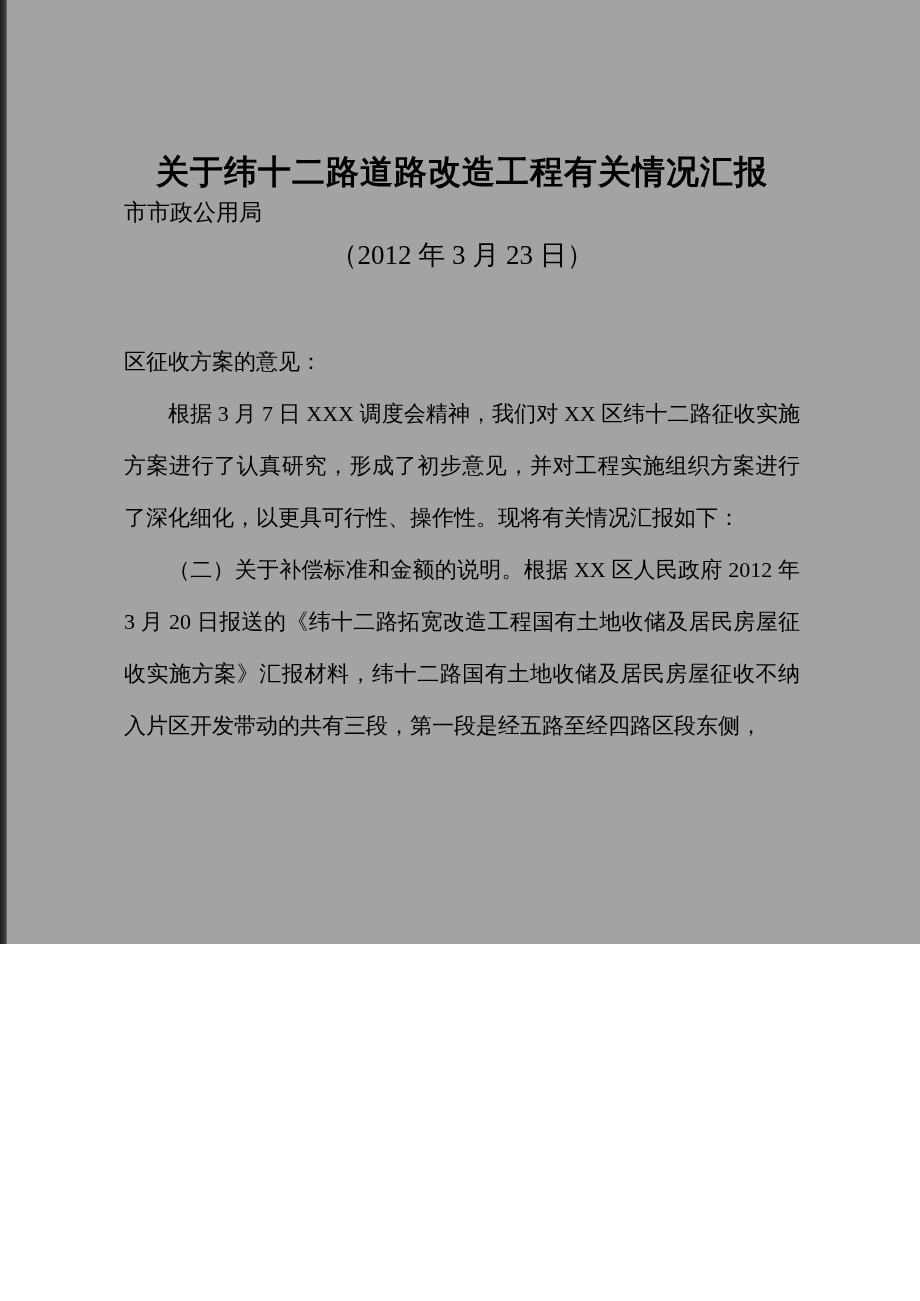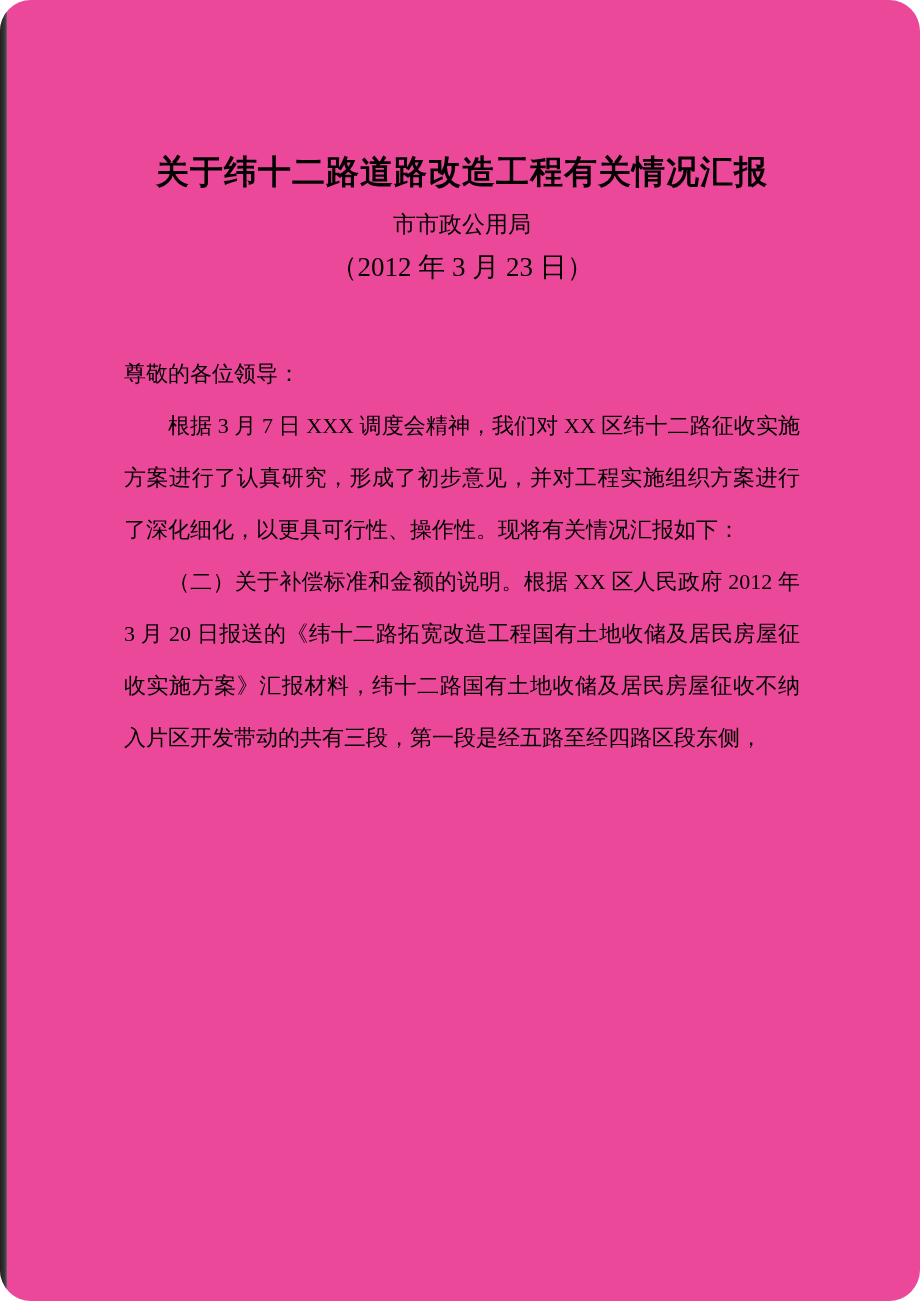--- a/index.html
+++ b/index.html
@@ -3,50 +3,49 @@
 <meta charset="utf-8">
 <style>
   html, body {
     margin: 0;
     padding: 0;
     background: #ffffff;
   }
   .page {
     position: relative;
     width: 920px;
-    height: 1301px;
-    background: #ec4899;
+    height: 944px;
+    background: #a3a3a3;
     overflow: hidden;
     font-family: "Liberation Serif", "DejaVu Serif", serif;
     color: #000000;
-    border-radius: 31px;
   }
   .edge-bar {
     position: absolute;
     left: 0;
     top: 0;
     width: 7px;
     height: 100%;
     background: linear-gradient(to right, #1f1f1f 0%, #3a3a3a 70%, #6b6b6b 100%);
   }
   .content {
     padding: 150px 120px 0 124px;
   }
   .title {
     text-align: center;
     font-size: 33px;
     font-weight: bold;
     letter-spacing: 1px;
     line-height: 44px;
   }
   .author {
-    text-align: center;
+    text-align: left;
     font-size: 23px;
     line-height: 30px;
-    margin-top: 16px;
+    margin-top: 4px;
   }
   .date {
     text-align: center;
     font-size: 27px;
     line-height: 30px;
     margin-top: 12px;
   }
   .doc-body {
     margin-top: 66px;
     font-size: 22px;
@@ -65,18 +64,18 @@
 <body>
 
 <div class="page">
   <div class="edge-bar"></div>
   <div class="content">
     <div class="title">关于纬十二路道路改造工程有关情况汇报</div>
     <div class="author">市市政公用局</div>
     <div class="date">（2012 年 3 月 23 日）</div>
 
     <div class="doc-body">
-      <p>尊敬的各位领导：</p>
+      <p>区征收方案的意见：</p>
       <p class="indent">根据 3 月 7 日 XXX 调度会精神，我们对 XX 区纬十二路征收实施方案进行了认真研究，形成了初步意见，并对工程实施组织方案进行了深化细化，以更具可行性、操作性。现将有关情况汇报如下：</p>
       <p class="indent">（二）关于补偿标准和金额的说明。根据 XX 区人民政府 2012 年 3 月 20 日报送的《纬十二路拓宽改造工程国有土地收储及居民房屋征收实施方案》汇报材料，纬十二路国有土地收储及居民房屋征收不纳入片区开发带动的共有三段，第一段是经五路至经四路区段东侧，</p>
     </div>
   </div>
 </div>
 
 </body></html>

